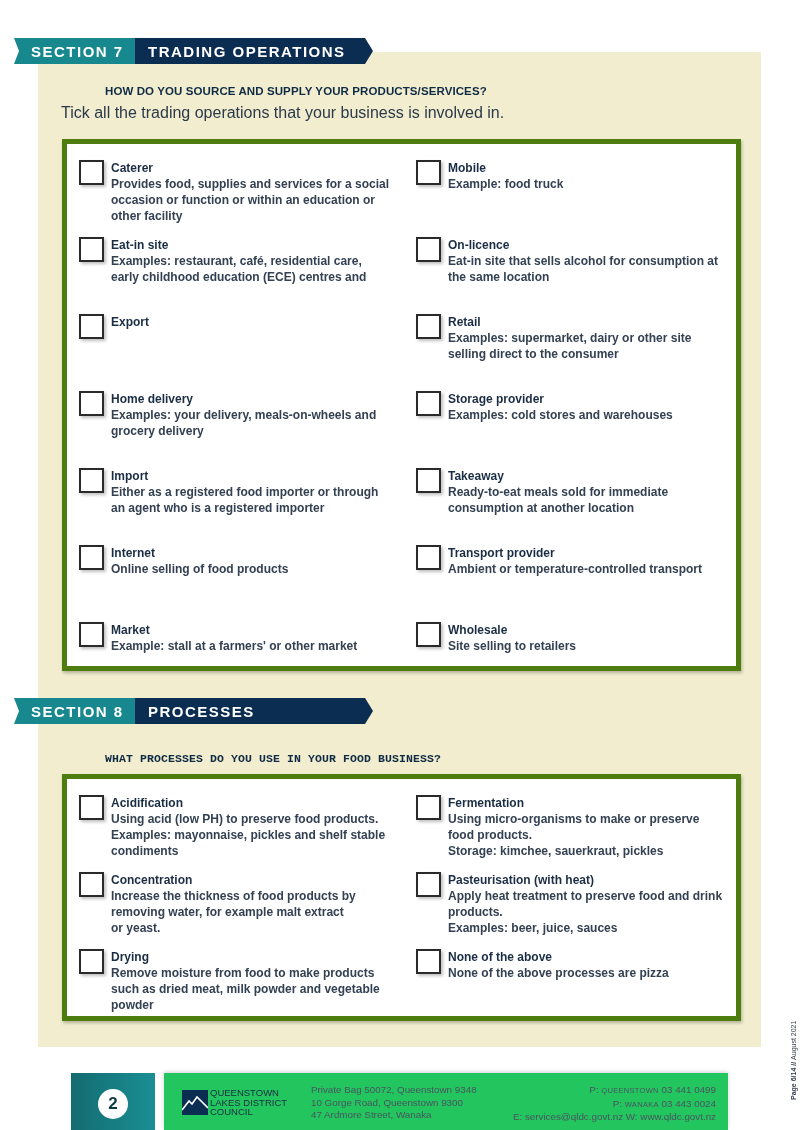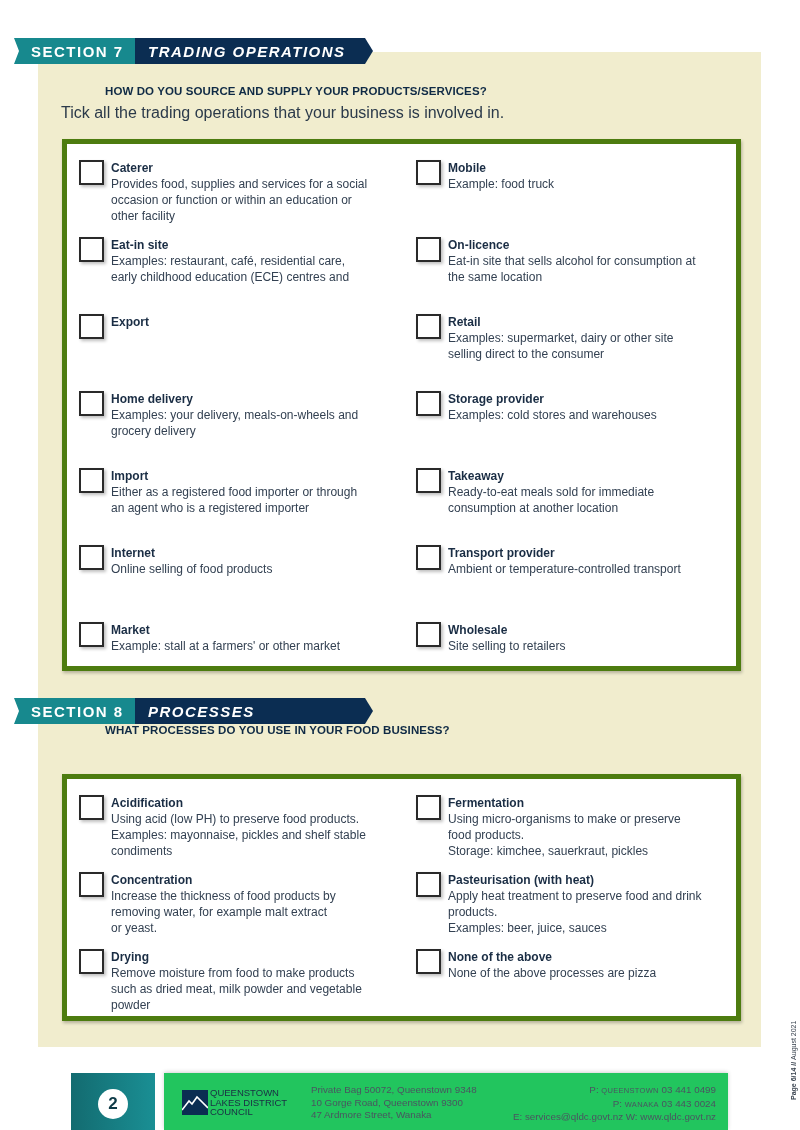--- a/index.html
+++ b/index.html
@@ -18,21 +18,20 @@
     background: #17898e; color: #fff; font-weight: bold; font-size: 15px;
     letter-spacing: 1.5px; display: flex; align-items: center;
     padding-left: 17px; width: 121px;
     clip-path: polygon(0 0, 100% 0, 100% 100%, 0 100%, 5px 50%);
   }
   .section-banner .title {
     background: #0b2d52; color: #fff; font-weight: bold; font-size: 15px;
     letter-spacing: 1.5px; display: flex; align-items: center;
     padding-left: 13px; width: 238px;
     clip-path: polygon(0 0, calc(100% - 8px) 0, 100% 50%, calc(100% - 8px) 100%, 0 100%);
-    font-style: italic;
   }
 
   .question {
     position: absolute; left: 61px; font-weight: bold; font-size: 11.5px; color: #0f2a45;
     letter-spacing: 0.1px;
     padding-left: 44px;
   }
   .instruction {
     position: absolute; left: 61px; font-size: 16px; color: #2b3a4a;
   }
@@ -51,20 +50,21 @@
     border: 2px solid #2a2a2a; background: #fff;
     box-shadow: 2px 2px 3px rgba(0,0,0,0.25);
   }
   .opt .label {
     position: absolute; left: 32px; top: 0; font-weight: bold; font-size: 12px; color: #1a2d44;
     line-height: 16px; white-space: nowrap;
   }
   .opt .desc {
     position: absolute; left: 32px; top: 16px; width: 280px; font-size: 12px; color: #334152;
     line-height: 16px;
+    font-weight: bold;
   }
   .opt .desc span { display: block; white-space: nowrap; }
 
   .footer-tab {
     position: absolute; left: 71px; top: 1073px; width: 84px; height: 57px;
     background: linear-gradient(90deg, #136b70 0%, #1a8f94 100%);
   }
   .footer-tab .page-num {
     position: absolute; left: 27px; top: 16px; width: 30px; height: 30px; border-radius: 50%;
     background: #fff; color: #0d3a47; font-weight: bold; font-size: 17px;
@@ -216,21 +216,21 @@
     <div class="desc">
       <span>Site selling to retailers</span>
     </div>
   </div>
 </div>
 
 <div class="section-banner" style="top:698px;">
   <div class="num">SECTION 8</div>
   <div class="title">PROCESSES</div>
 </div>
-<div class="question" style="top:724px;">WHAT PROCESSES DO YOU USE IN YOUR FOOD BUSINESS?</div>
+<div class="question" style="top:752px;font-family:Liberation Mono, monospace;">WHAT PROCESSES DO YOU USE IN YOUR FOOD BUSINESS?</div>
 
 <div class="options-card" style="top:774px; height:247px;">
 
   <div class="opt" style="left:12px; top:16px;">
     <div class="box"></div>
     <div class="label">Acidification</div>
     <div class="desc">
       <span>Using acid (low PH) to preserve food products.</span>
       <span>Examples: mayonnaise, pickles and shelf stable</span>
       <span>condiments</span>

